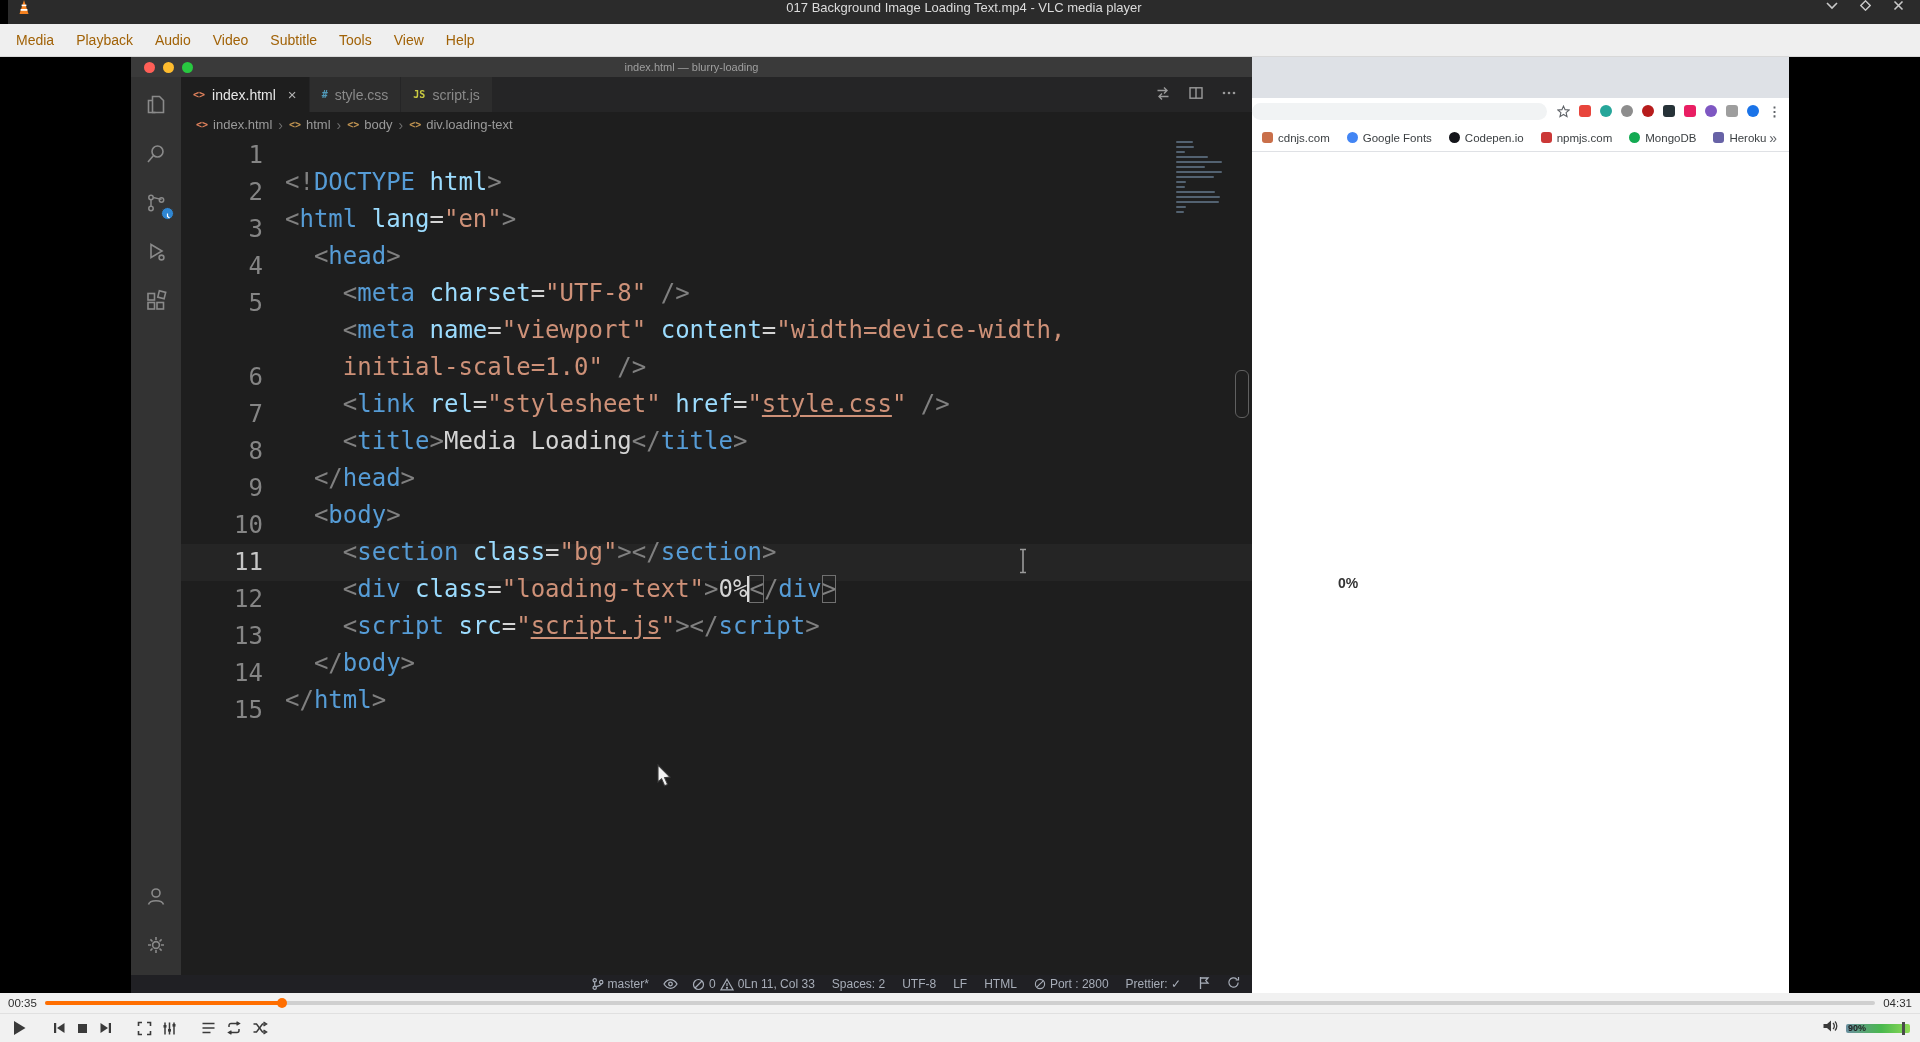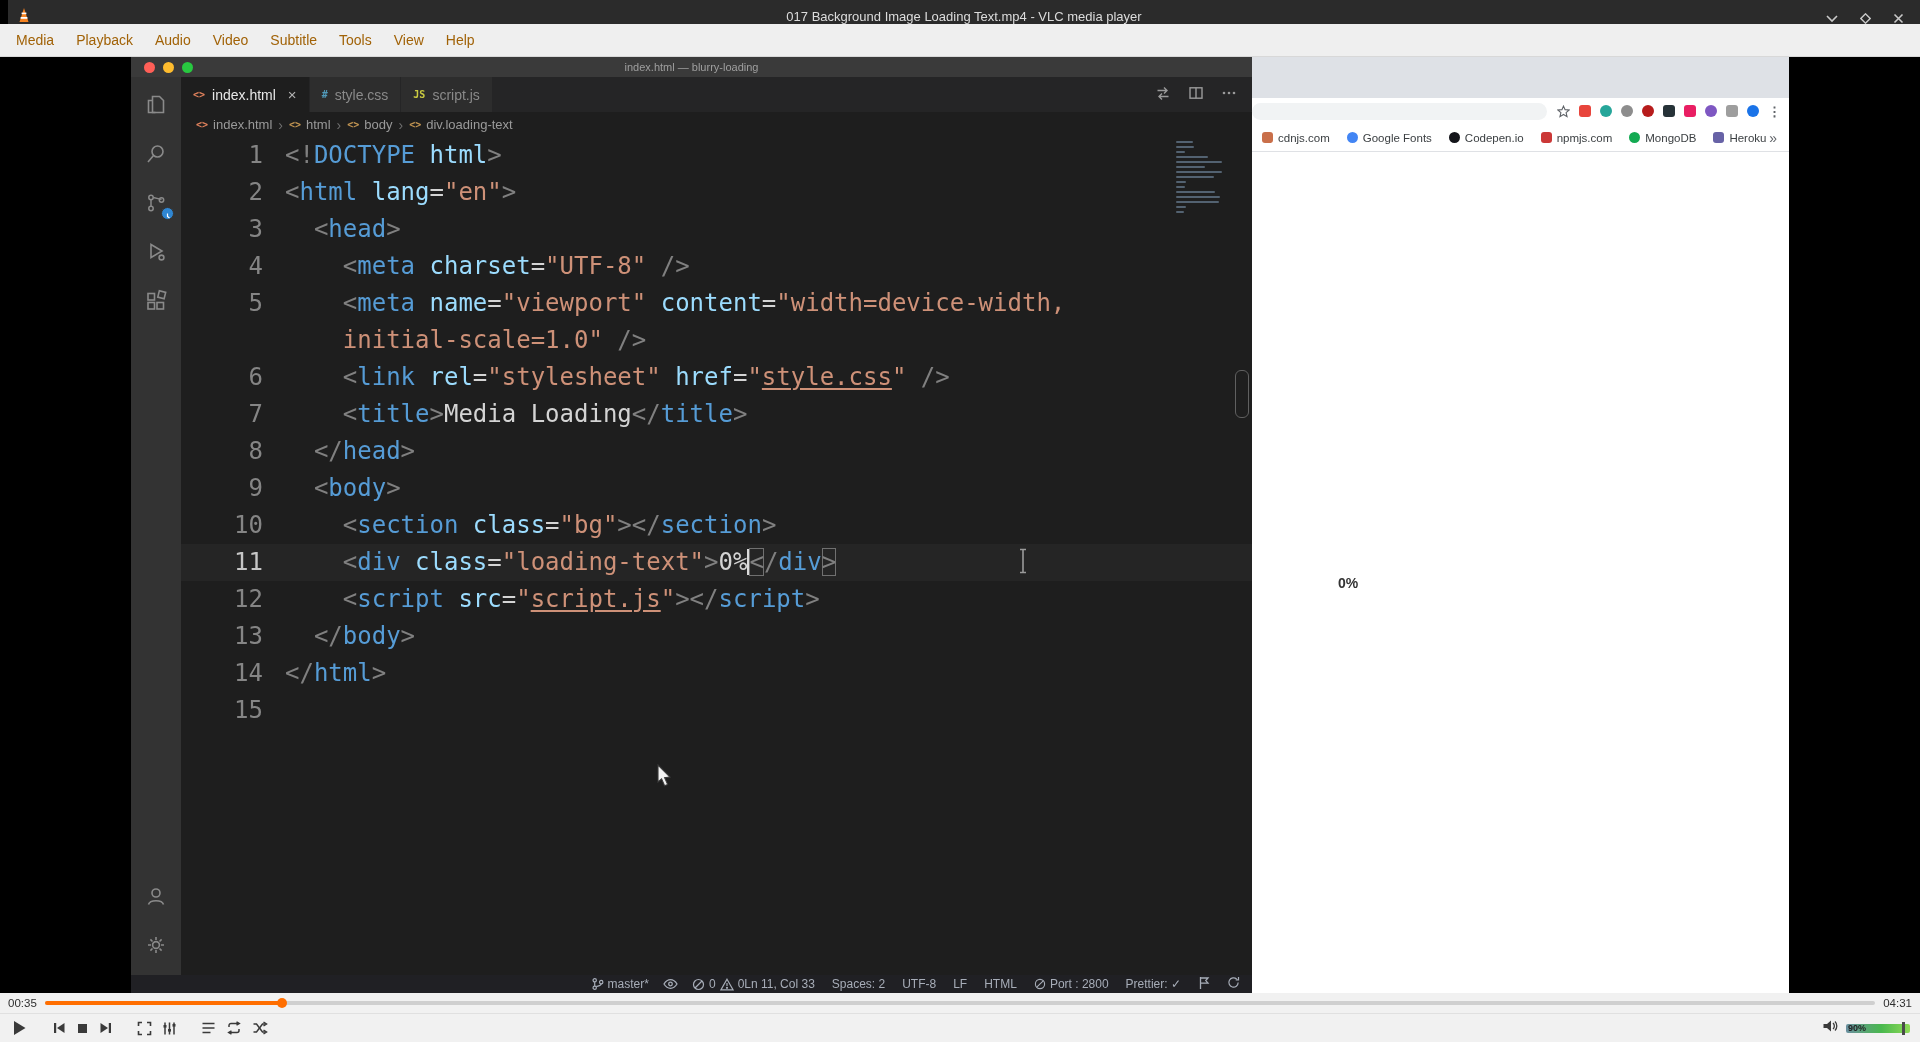--- a/index.html
+++ b/index.html
@@ -1,20 +1,20 @@
 <!DOCTYPE html>
 <html><head>
 <meta charset="utf-8">
 <style>
   html,body{margin:0;padding:0;background:#000;}
   .stage{position:relative;width:1920px;height:1042px;background:#000;overflow:hidden;
          font-family:"Liberation Sans",sans-serif;-webkit-font-smoothing:antialiased;}
 
   
-  .vlc-titlebar{position:absolute;top:0;left:0;right:0;height:24px;background:#2b2b2b;display:flex;align-items:flex-end;margin-left:8px;}
+  .vlc-titlebar{position:absolute;top:0;left:0;right:0;height:24px;background:#2b2b2b;display:flex;align-items:flex-start;margin-left:8px;}
   .vlc-cone{margin-left:9px;display:flex;align-items:center;z-index:1;}
   .vlc-title{position:absolute;left:0;right:0;text-align:center;color:#dcdcdc;font-size:13px;}
   .win-controls{margin-left:auto;display:flex;gap:22px;margin-right:16px;z-index:1;align-items:center;}
   .win-controls span{display:flex;align-items:center;color:#c9c9c9;}
 
   
   .vlc-menubar{position:absolute;top:24px;left:0;right:0;height:33px;background:#efefef;border-bottom:1px solid #d8d8d8;
                display:flex;align-items:center;padding-left:5px;box-sizing:border-box;}
   .menu-item{font-size:14px;color:#a16207;padding:0 11px;line-height:32px;cursor:default;}
 
@@ -46,21 +46,21 @@
   .bc-item{display:flex;align-items:center;gap:5px;}
   .bc-ico{font-family:"DejaVu Sans Mono",monospace;font-size:10px;font-weight:bold;}
   .bc-sep{color:#6f6f6f;font-size:14px;}
 
   .editor{flex:1;position:relative;font-family:"DejaVu Sans Mono",monospace;font-size:24px;line-height:37px;min-height:0;overflow:hidden;}
   .code{position:absolute;inset:0;}
   .row{display:flex;height:37px;white-space:pre;}
   .row.cur{background:rgba(255,255,255,.035);}
   .ln{flex:0 0 104px;box-sizing:border-box;padding-right:22px;text-align:right;color:#858585;}
   .row.cur .ln{color:#c6c6c6;}
-  .lc{flex:0 0 auto;}
+  .lc{flex:0 0 auto;margin-top:27px;}
   .pn{color:#808080;}.tg{color:#569cd6;}.at{color:#9cdcfe;}.st{color:#ce9178;}.tx{color:#d4d4d4;}.eq{color:#d4d4d4;}
   .lk{color:#ce9178;text-decoration:underline;text-underline-offset:3px;}
   .bk{color:#808080;box-shadow:inset 0 0 0 1px #707070;}
   .cr{display:inline-block;width:2px;height:26px;background:#dadada;vertical-align:-5px;}
 
   .minimap{position:absolute;right:22px;top:4px;width:54px;display:flex;flex-direction:column;gap:3px;}
   .mm-line{height:2px;background:#5d6f80;opacity:.85;border-radius:1px;}
   .scroll-mark{position:absolute;right:3px;top:233px;width:12px;height:46px;border:1px solid #606060;border-radius:6px;}
   .pointer{position:absolute;left:475px;top:625px;}
   .ibeam{position:absolute;left:836px;top:411px;}

